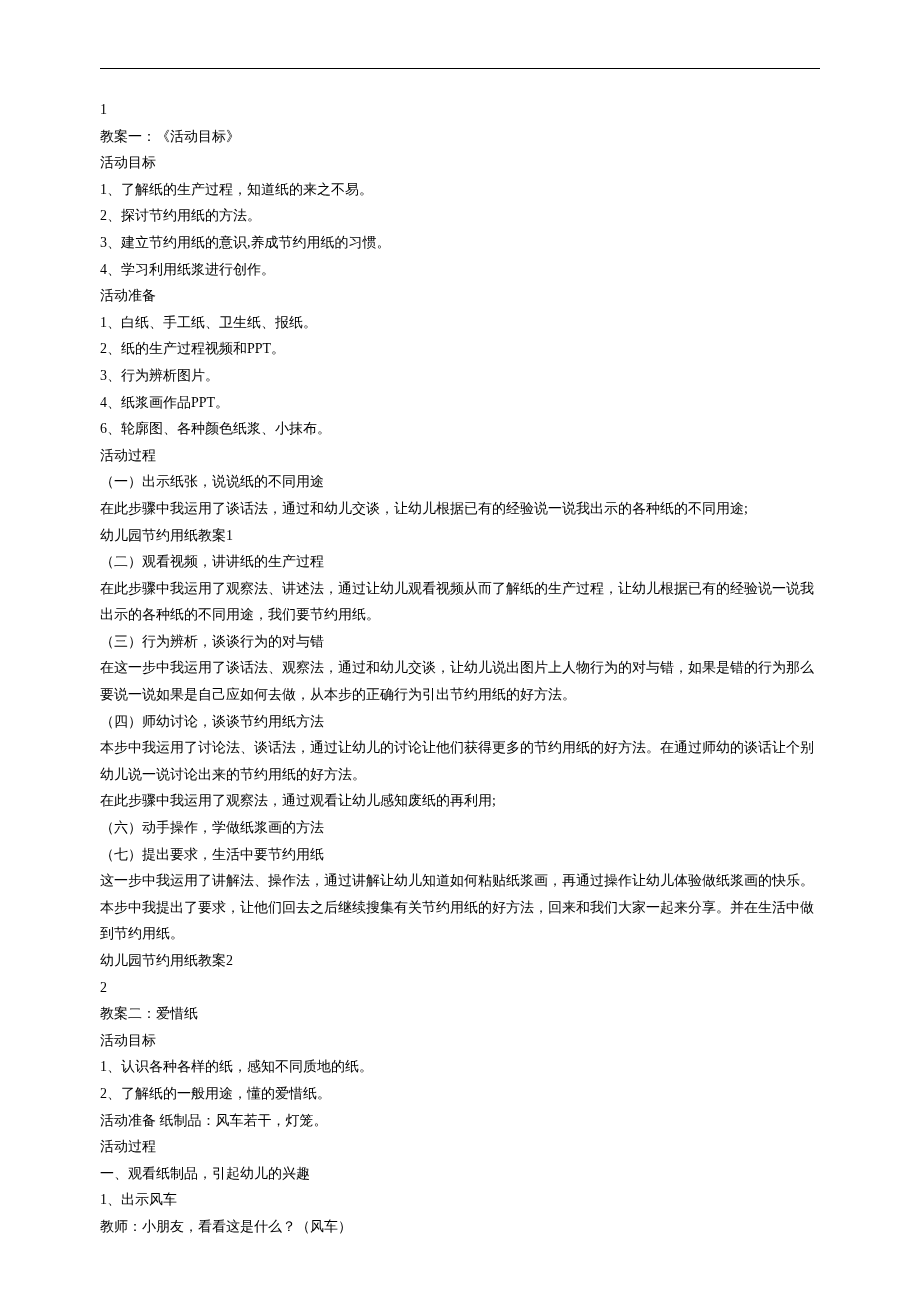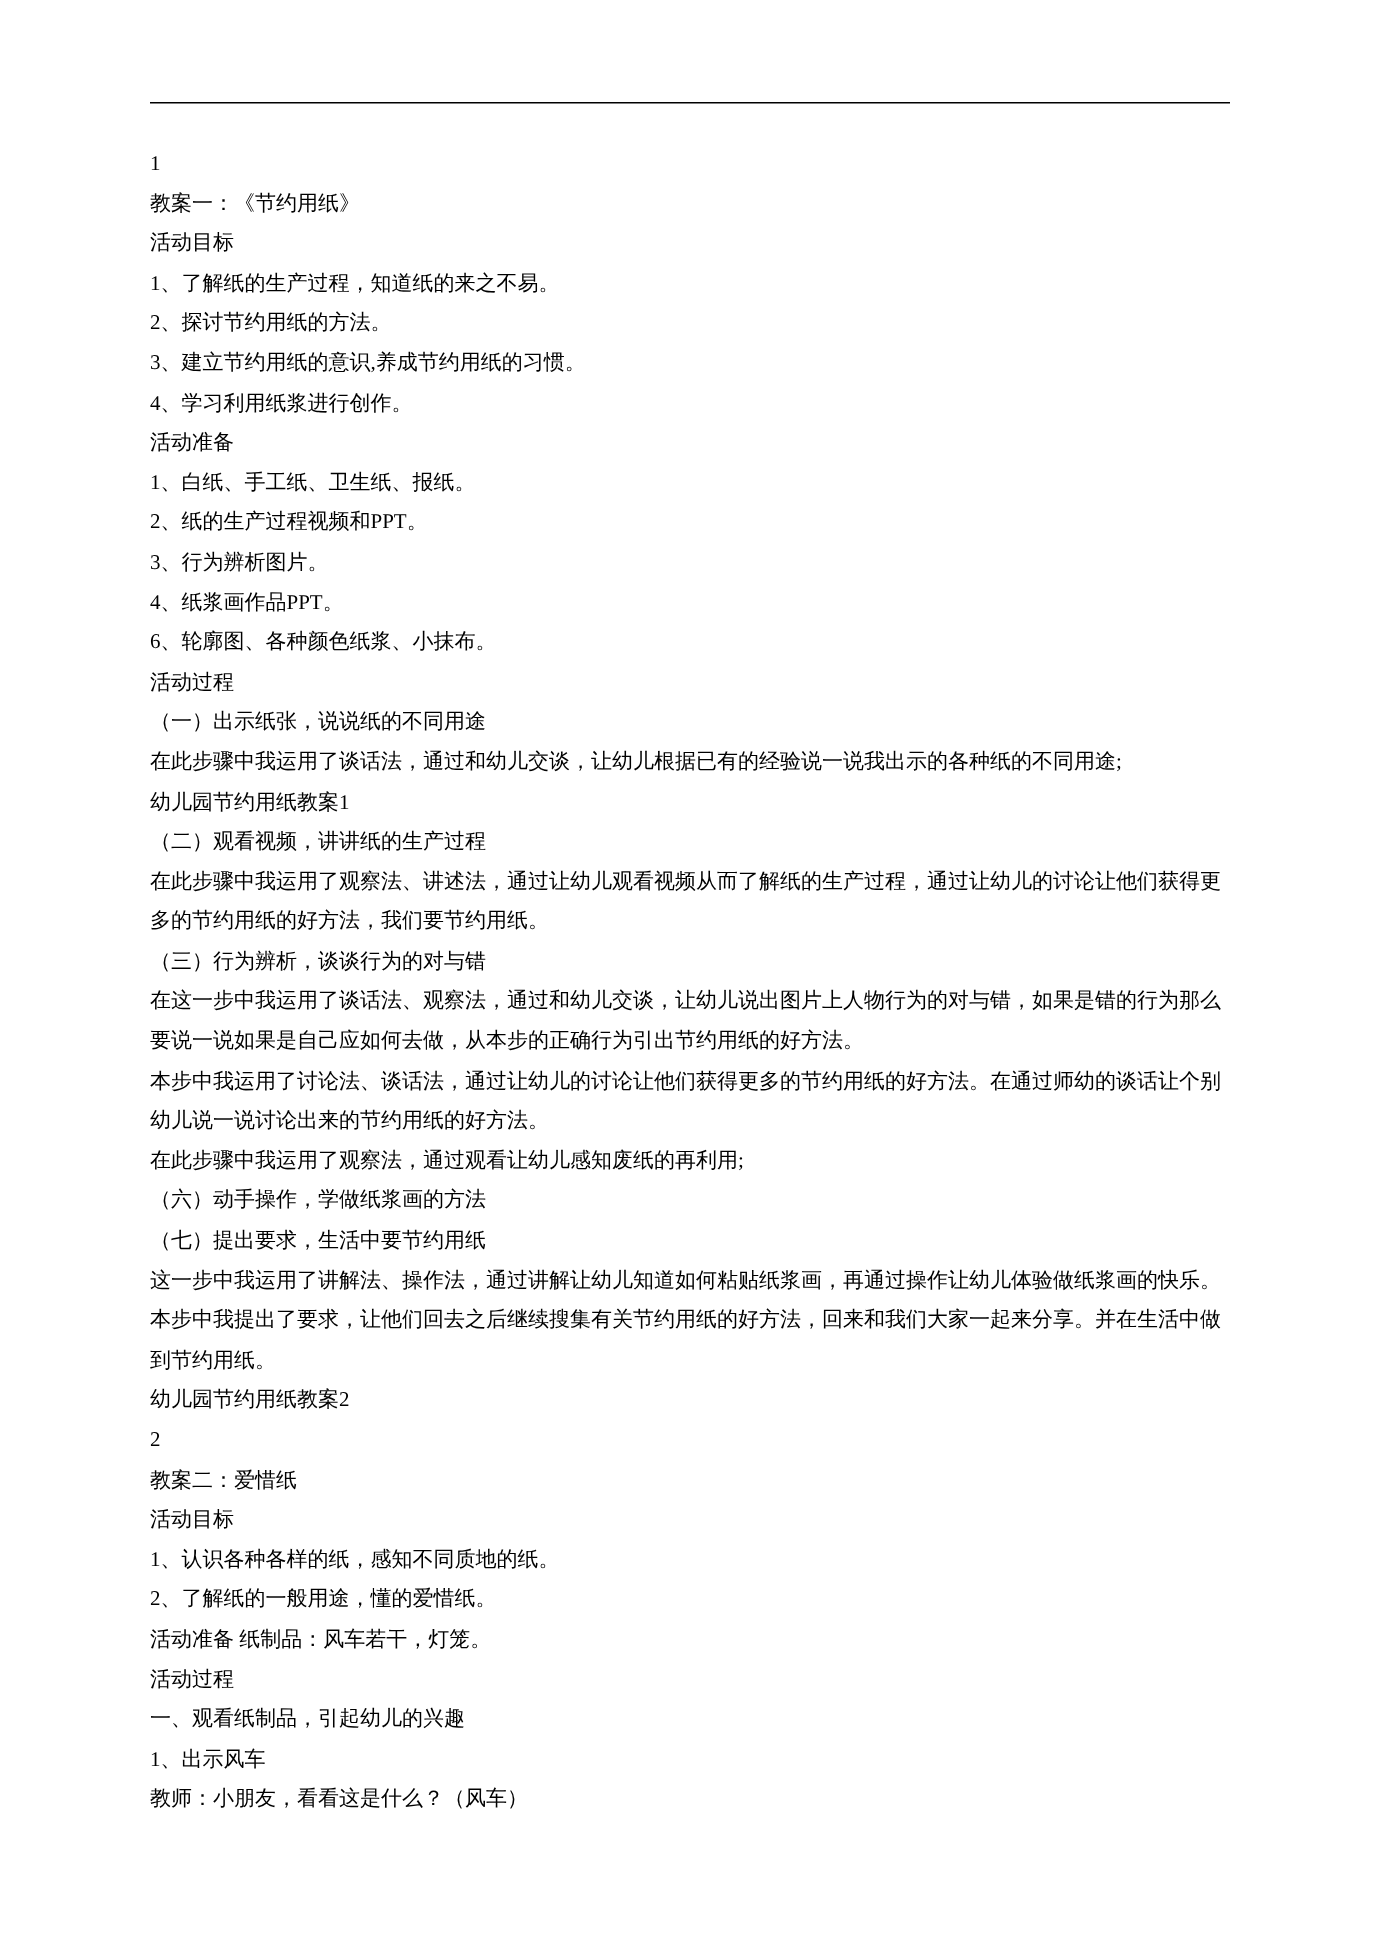--- a/index.html
+++ b/index.html
@@ -28,40 +28,41 @@
   white-space: normal;
 }
 </style>
 </head>
 <body>
 
 <div class="page">
   <hr class="hr">
   <div>
     <p class="para">1</p>
-    <p class="para">教案一：《节约用纸》</p>
+    <p class="para">教案一：《活动目标》</p>
     <p class="para">活动目标</p>
     <p class="para">1、了解纸的生产过程，知道纸的来之不易。</p>
     <p class="para">2、探讨节约用纸的方法。</p>
     <p class="para">3、建立节约用纸的意识,养成节约用纸的习惯。</p>
     <p class="para">4、学习利用纸浆进行创作。</p>
     <p class="para">活动准备</p>
     <p class="para">1、白纸、手工纸、卫生纸、报纸。</p>
     <p class="para">2、纸的生产过程视频和PPT。</p>
     <p class="para">3、行为辨析图片。</p>
     <p class="para">4、纸浆画作品PPT。</p>
     <p class="para">6、轮廓图、各种颜色纸浆、小抹布。</p>
     <p class="para">活动过程</p>
     <p class="para">（一）出示纸张，说说纸的不同用途</p>
     <p class="para">在此步骤中我运用了谈话法，通过和幼儿交谈，让幼儿根据已有的经验说一说我出示的各种纸的不同用途;</p>
     <p class="para">幼儿园节约用纸教案1</p>
     <p class="para">（二）观看视频，讲讲纸的生产过程</p>
-    <p class="para">在此步骤中我运用了观察法、讲述法，通过让幼儿观看视频从而了解纸的生产过程，通过让幼儿的讨论让他们获得更多的节约用纸的好方法，我们要节约用纸。</p>
+    <p class="para">在此步骤中我运用了观察法、讲述法，通过让幼儿观看视频从而了解纸的生产过程，让幼儿根据已有的经验说一说我出示的各种纸的不同用途，我们要节约用纸。</p>
     <p class="para">（三）行为辨析，谈谈行为的对与错</p>
     <p class="para">在这一步中我运用了谈话法、观察法，通过和幼儿交谈，让幼儿说出图片上人物行为的对与错，如果是错的行为那么要说一说如果是自己应如何去做，从本步的正确行为引出节约用纸的好方法。</p>
+    <p class="para">（四）师幼讨论，谈谈节约用纸方法</p>
     <p class="para">本步中我运用了讨论法、谈话法，通过让幼儿的讨论让他们获得更多的节约用纸的好方法。在通过师幼的谈话让个别幼儿说一说讨论出来的节约用纸的好方法。</p>
     <p class="para">在此步骤中我运用了观察法，通过观看让幼儿感知废纸的再利用;</p>
     <p class="para">（六）动手操作，学做纸浆画的方法</p>
     <p class="para">（七）提出要求，生活中要节约用纸</p>
     <p class="para">这一步中我运用了讲解法、操作法，通过讲解让幼儿知道如何粘贴纸浆画，再通过操作让幼儿体验做纸浆画的快乐。</p>
     <p class="para">本步中我提出了要求，让他们回去之后继续搜集有关节约用纸的好方法，回来和我们大家一起来分享。并在生活中做到节约用纸。</p>
     <p class="para">幼儿园节约用纸教案2</p>
     <p class="para">2</p>
     <p class="para">教案二：爱惜纸</p>
     <p class="para">活动目标</p>

